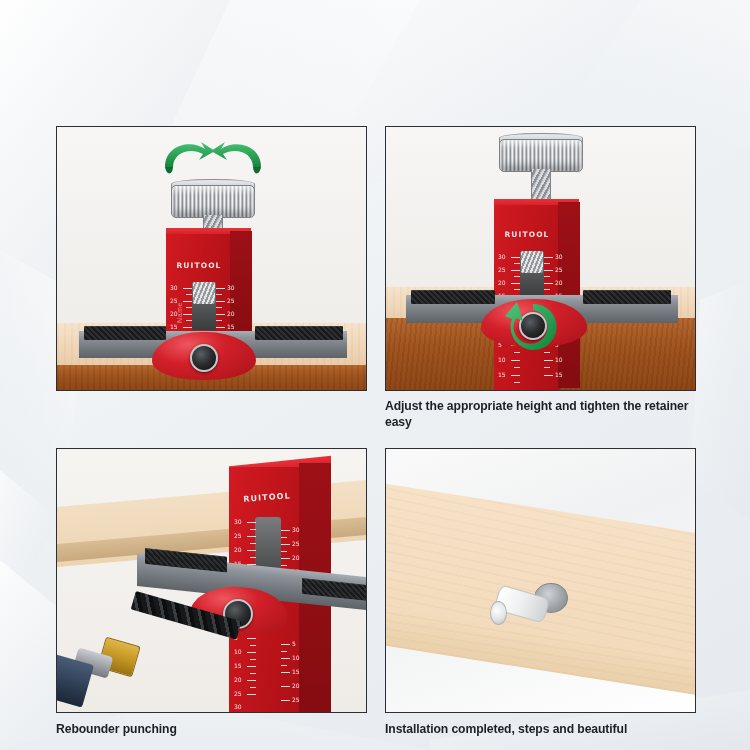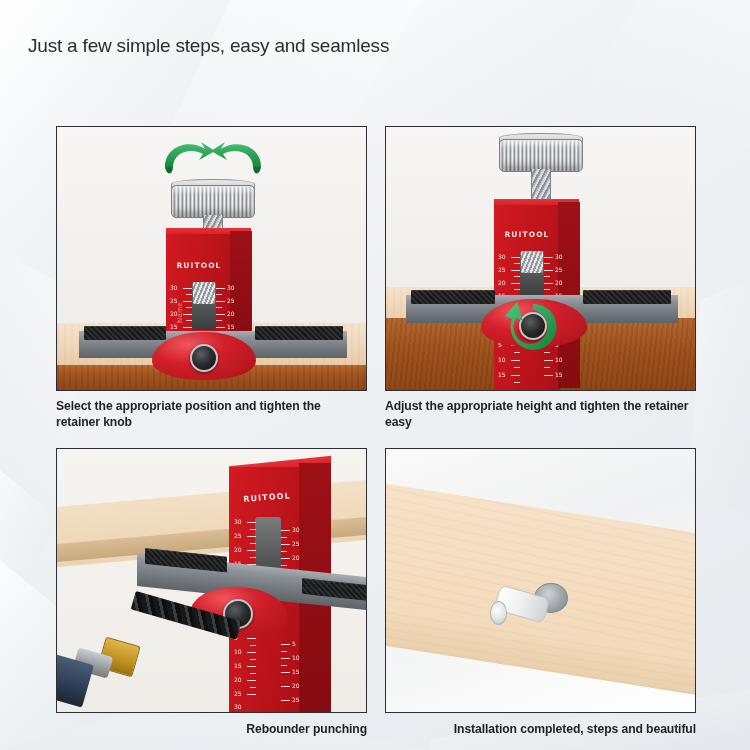--- a/index.html
+++ b/index.html
@@ -26,21 +26,21 @@
   
   .grid { position:absolute; left:56px; top:126px; width:640px; z-index:5; }
   .row { display:flex; gap:18px; }
   .row2 { margin-top:18px; }
   .cell { width:311px; }
   .panel {
     width:311px; height:265px; border:1.4px solid #2b2f34;
     background:#fff; position:relative; overflow:hidden;
   }
   .cap { font-size:12.2px; font-weight:bold; color:#1d2024; line-height:1.28; padding-top:8px; letter-spacing:-0.1px; }
-  .cap-c { text-align:right; padding-top:9px; }
+  .cap-c { text-align:left; padding-top:9px; }
 
   
   .scene { position:absolute; inset:0; }
 
   
   .bg-wall { position:absolute; left:0; right:0; top:0; background:linear-gradient(180deg,#f7f6f4 0%,#efedea 100%); }
   .bg-wood-lt { position:absolute; left:0; right:0; background:linear-gradient(180deg,#f6e3cc 0%,#efd6b8 55%,#e8cba8 100%); }
   .bg-wood-dk { position:absolute; left:0; right:0; bottom:0; background:linear-gradient(180deg,#b5682f 0%,#a1551f 40%,#8d4716 100%); }
   .grain { position:absolute; inset:0; opacity:.34; }
 
@@ -144,21 +144,20 @@
     <polygon points="0,470 60,520 0,620" fill="url(#f1)" opacity=".6"></polygon>
     <polygon points="0,560 170,700 0,750" fill="url(#f1)" opacity=".85"></polygon>
     <polygon points="170,700 430,750 0,750" fill="url(#f2)" opacity=".5"></polygon>
     <polygon points="430,740 750,690 750,750 430,750" fill="url(#f1)" opacity=".7"></polygon>
     <polygon points="640,0 750,0 750,150 560,120" fill="url(#f2)" opacity=".45"></polygon>
     <polygon points="700,300 750,280 750,520 690,480" fill="url(#f1)" opacity=".5"></polygon>
   </svg>
 </div>
 
 <div class="header">
-  <div class="subtitle">Just a few simple steps, easy and seamless</div>
 </div>
 
 <div class="grid">
 
   <div class="row">
 
     <div class="cell">
       <div class="panel">
         <div class="scene">
           <div class="bg-wall" style="top:0;height:210px"></div>
@@ -228,21 +227,20 @@
 
           <div class="rail-top" style="left:22px;top:204px;width:268px;height:7px"></div>
           <div class="rail-face" style="left:22px;top:210px;width:268px;height:21px"></div>
           <div class="pad" style="left:27px;top:199px;width:82px;height:14px"></div>
           <div class="pad" style="left:198px;top:199px;width:88px;height:14px"></div>
 
           <div class="lever" style="left:95px;top:205px;width:104px;height:48px"></div>
           <div class="lever-hub" style="left:133px;top:217px;width:28px;height:28px"></div>
         </div>
       </div>
-      <div class="cap">Select the appropriate position and tighten the retainer knob</div>
     </div>
 
     <div class="cell">
       <div class="panel">
         <div class="scene">
           <div class="bg-wall" style="top:0;height:172px"></div>
           <div class="bg-wood-lt" style="top:160px;height:38px">
             <div class="grain" style="background:repeating-linear-gradient(90deg,rgba(196,150,100,.26) 0 2px,transparent 2px 7px)"></div>
           </div>
           <div class="bg-wood-dk" style="height:72px">

